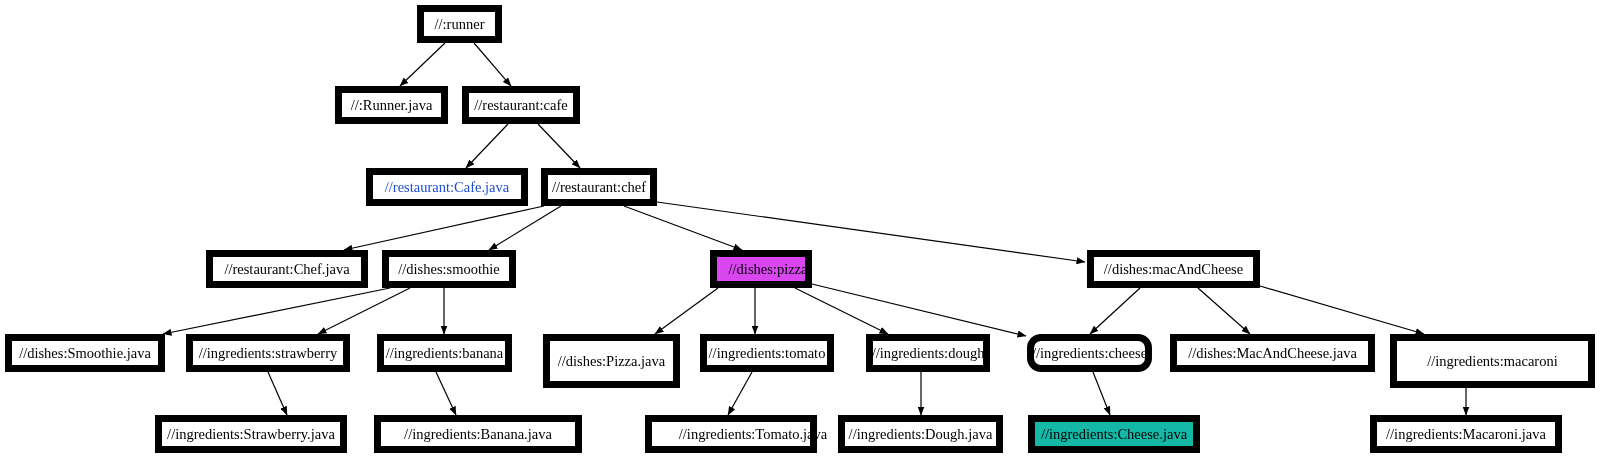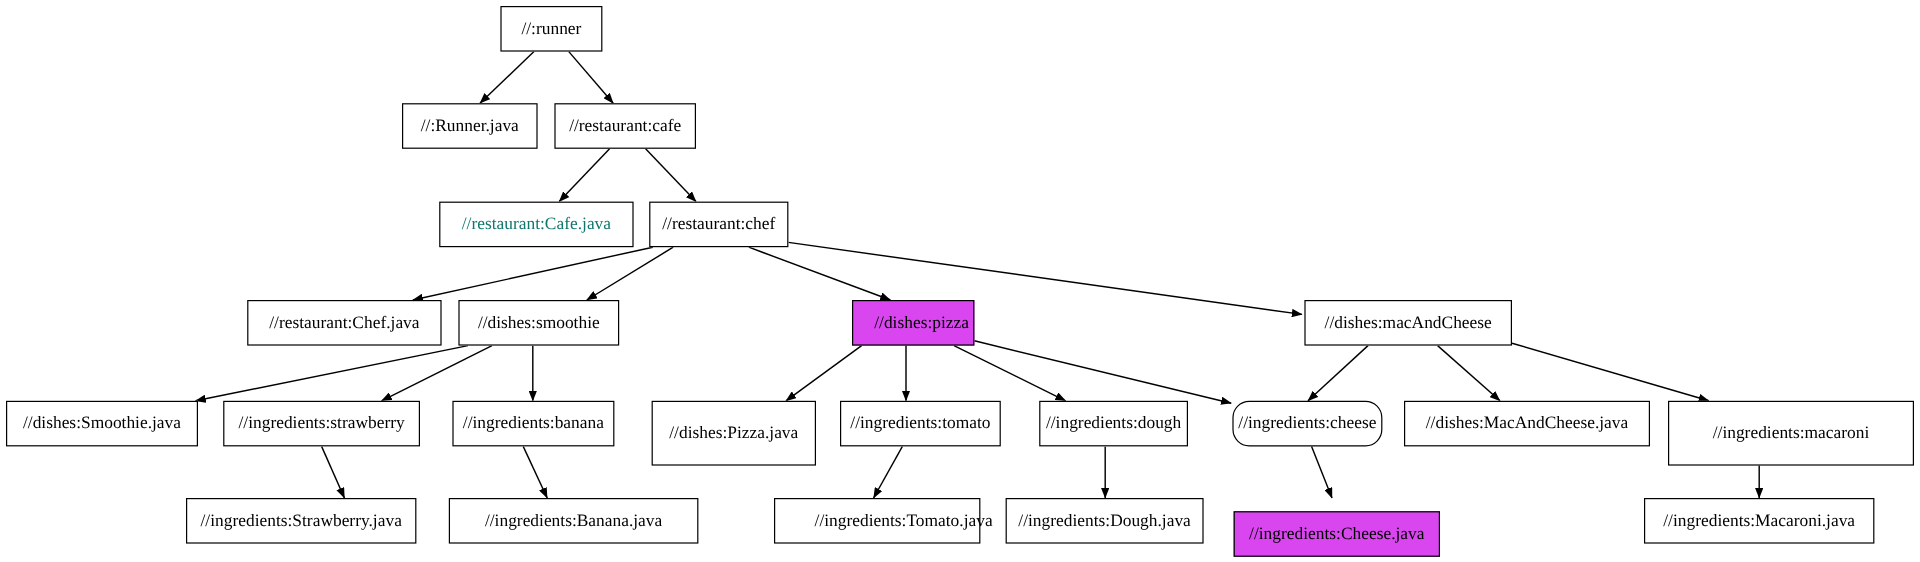--- a/index.html
+++ b/index.html
@@ -19,21 +19,21 @@
     position: absolute;
     left: 0;
     top: 0;
     width: 1600px;
     height: 468px;
     pointer-events: none;
   }
   .graph-node {
     position: absolute;
     box-sizing: border-box;
-    border: 1px solid #a21caf;
+    border: 7px solid #a21caf;
     background: #ffffff;
     display: flex;
     align-items: center;
     justify-content: center;
     font-size: 14.5px;
     color: #000000;
     line-height: 1;
     white-space: nowrap;
     z-index: 2;
   }
@@ -72,35 +72,35 @@
         <line x1="752" y1="372" x2="728" y2="415" stroke="#000000" stroke-width="1.2" marker-end="url(#arrowhead)"></line>
         <line x1="921" y1="372" x2="921" y2="415" stroke="#000000" stroke-width="1.2" marker-end="url(#arrowhead)"></line>
         <line x1="1093" y1="372" x2="1110" y2="415" stroke="#000000" stroke-width="1.2" marker-end="url(#arrowhead)"></line>
         <line x1="1466" y1="372" x2="1466" y2="415" stroke="#000000" stroke-width="1.2" marker-end="url(#arrowhead)"></line>
       </g>
   </svg>
   <div id="node-group">
       <div class="graph-node" style="left: 417px; top: 5px; width: 85px; height: 38px; border-color: rgb(0, 0, 0); background: rgb(255, 255, 255); color: rgb(0, 0, 0);">//:runner</div>
       <div class="graph-node" style="left: 335px; top: 86px; width: 113px; height: 38px; border-color: rgb(0, 0, 0); background: rgb(255, 255, 255); color: rgb(0, 0, 0);">//:Runner.java</div>
       <div class="graph-node" style="left: 462px; top: 86px; width: 118px; height: 38px; border-color: rgb(0, 0, 0); background: rgb(255, 255, 255); color: rgb(0, 0, 0);">//restaurant:cafe</div>
-      <div class="graph-node" style="left: 366px; top: 168px; width: 162px; height: 38px; border-color: rgb(0, 0, 0); background: rgb(255, 255, 255); color: #0f766e;">//restaurant:Cafe.java</div>
+      <div class="graph-node" style="left: 366px; top: 168px; width: 162px; height: 38px; border-color: rgb(0, 0, 0); background: rgb(255, 255, 255); color: #1d4ed8;">//restaurant:Cafe.java</div>
       <div class="graph-node" style="left: 541px; top: 168px; width: 116px; height: 38px; border-color: rgb(0, 0, 0); background: rgb(255, 255, 255); color: rgb(0, 0, 0);">//restaurant:chef</div>
       <div class="graph-node" style="left: 206px; top: 250px; width: 162px; height: 38px; border-color: rgb(0, 0, 0); background: rgb(255, 255, 255); color: rgb(0, 0, 0);">//restaurant:Chef.java</div>
       <div class="graph-node" style="left: 382px; top: 250px; width: 134px; height: 38px; border-color: rgb(0, 0, 0); background: rgb(255, 255, 255); color: rgb(0, 0, 0);">//dishes:smoothie</div>
       <div class="graph-node" style="left: 710px; top: 250px; width: 102px; height: 38px; border-color: rgb(0, 0, 0); background: #d946ef; color: rgb(0, 0, 0); padding-left: 14px;">//dishes:pizza</div>
       <div class="graph-node" style="left: 1087px; top: 250px; width: 173px; height: 38px; border-color: rgb(0, 0, 0); background: rgb(255, 255, 255); color: rgb(0, 0, 0);">//dishes:macAndCheese</div>
       <div class="graph-node" style="left: 5px; top: 334px; width: 160px; height: 38px; border-color: rgb(0, 0, 0); background: rgb(255, 255, 255); color: rgb(0, 0, 0);">//dishes:Smoothie.java</div>
       <div class="graph-node" style="left: 186px; top: 334px; width: 164px; height: 38px; border-color: rgb(0, 0, 0); background: rgb(255, 255, 255); color: rgb(0, 0, 0);">//ingredients:strawberry</div>
       <div class="graph-node" style="left: 377px; top: 334px; width: 135px; height: 38px; border-color: rgb(0, 0, 0); background: rgb(255, 255, 255); color: rgb(0, 0, 0);">//ingredients:banana</div>
       <div class="graph-node" style="left: 543px; top: 334px; width: 137px; height: 54px; border-color: rgb(0, 0, 0); background: rgb(255, 255, 255); color: rgb(0, 0, 0);">//dishes:Pizza.java</div>
       <div class="graph-node" style="left: 700px; top: 334px; width: 134px; height: 38px; border-color: rgb(0, 0, 0); background: rgb(255, 255, 255); color: rgb(0, 0, 0);">//ingredients:tomato</div>
       <div class="graph-node" style="left: 866px; top: 334px; width: 124px; height: 38px; border-color: rgb(0, 0, 0); background: rgb(255, 255, 255); color: rgb(0, 0, 0);">//ingredients:dough</div>
       <div class="graph-node" style="left: 1027px; top: 334px; width: 125px; height: 38px; border-color: rgb(0, 0, 0); background: rgb(255, 255, 255); color: rgb(0, 0, 0); border-radius: 14px;">//ingredients:cheese</div>
       <div class="graph-node" style="left: 1170px; top: 334px; width: 205px; height: 38px; border-color: rgb(0, 0, 0); background: rgb(255, 255, 255); color: rgb(0, 0, 0);">//dishes:MacAndCheese.java</div>
       <div class="graph-node" style="left: 1390px; top: 334px; width: 205px; height: 54px; border-color: rgb(0, 0, 0); background: rgb(255, 255, 255); color: rgb(0, 0, 0);">//ingredients:macaroni</div>
       <div class="graph-node" style="left: 155px; top: 415px; width: 192px; height: 38px; border-color: rgb(0, 0, 0); background: rgb(255, 255, 255); color: rgb(0, 0, 0);">//ingredients:Strawberry.java</div>
       <div class="graph-node" style="left: 374px; top: 415px; width: 208px; height: 38px; border-color: rgb(0, 0, 0); background: rgb(255, 255, 255); color: rgb(0, 0, 0);">//ingredients:Banana.java</div>
       <div class="graph-node" style="left: 645px; top: 415px; width: 172px; height: 38px; border-color: rgb(0, 0, 0); background: rgb(255, 255, 255); color: rgb(0, 0, 0); padding-left: 44px;">//ingredients:Tomato.java</div>
       <div class="graph-node" style="left: 838px; top: 415px; width: 165px; height: 38px; border-color: rgb(0, 0, 0); background: rgb(255, 255, 255); color: rgb(0, 0, 0);">//ingredients:Dough.java</div>
-      <div class="graph-node" style="left: 1028px; top: 426px; width: 172px; height: 38px; border-color: rgb(0, 0, 0); background: #d946ef; color: rgb(0, 0, 0);">//ingredients:Cheese.java</div>
+      <div class="graph-node" style="left: 1028px; top: 415px; width: 172px; height: 38px; border-color: rgb(0, 0, 0); background: #14b8a6; color: rgb(0, 0, 0);">//ingredients:Cheese.java</div>
       <div class="graph-node" style="left: 1370px; top: 415px; width: 192px; height: 38px; border-color: rgb(0, 0, 0); background: rgb(255, 255, 255); color: rgb(0, 0, 0);">//ingredients:Macaroni.java</div>
     </div>
 </div>
 
 </body></html>

